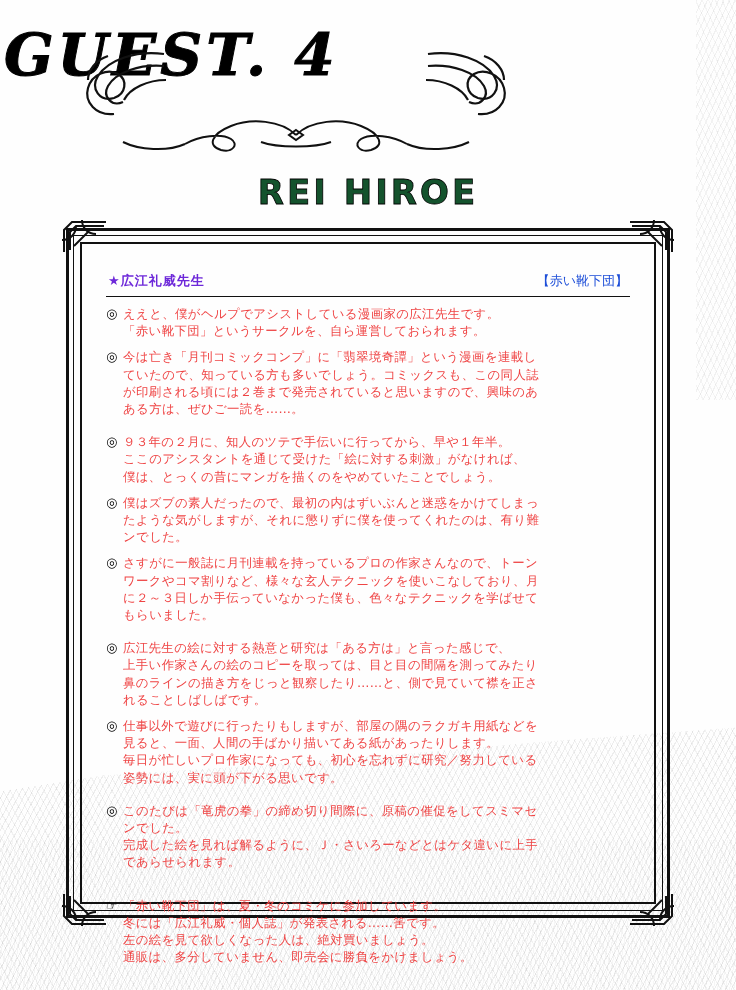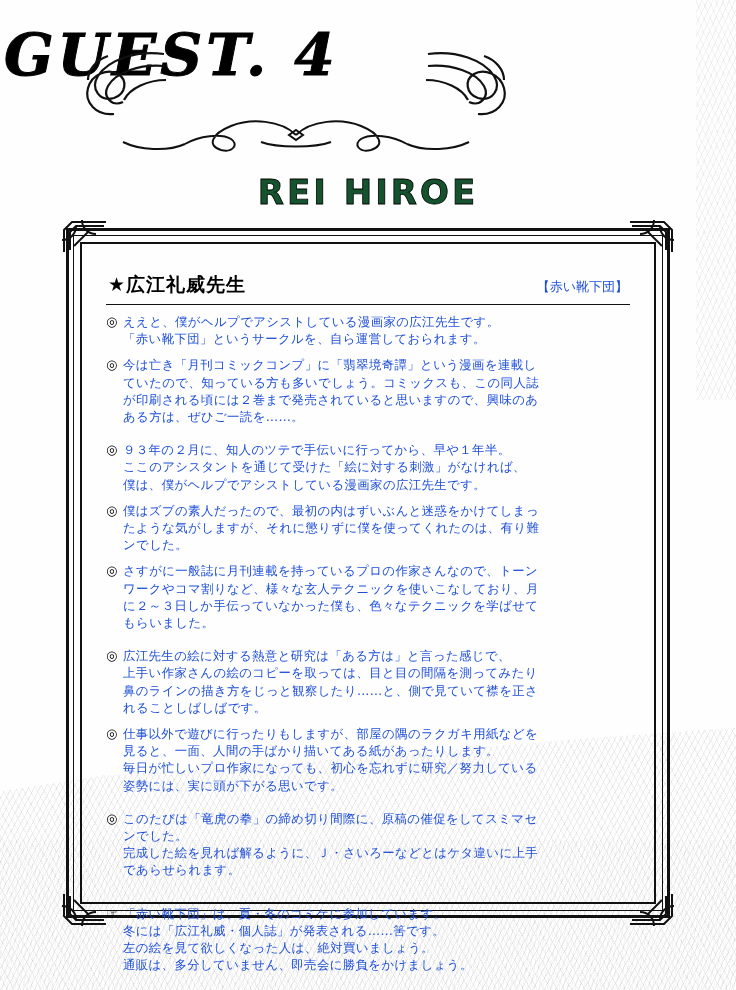--- a/index.html
+++ b/index.html
@@ -148,23 +148,23 @@
 
   .head-row {
     display: flex;
     align-items: baseline;
     justify-content: space-between;
     margin: 8px 2px 6px 2px;
   }
   .head-title {
     font-family: "DejaVu Sans", sans-serif;
     font-weight: bold;
-    font-size: 19px;
+    font-size: 13px;
     letter-spacing: 1px;
-    color: #000000;
+    color: #6d28d9;
   }
   .head-circle-tag {
     font-family: "DejaVu Sans", sans-serif;
     font-size: 13px;
     color: #1d4ed8;
     white-space: nowrap;
   }
   .rule {
     border: none;
     border-top: 1.5px solid #111;
@@ -183,21 +183,21 @@
     line-height: 17px;
     text-align: left;
     color: #000;
   }
   .para-body {
     flex: 1 1 auto;
     font-family: "DejaVu Sans", sans-serif;
     font-size: 12.4px;
     line-height: 17.2px;
     letter-spacing: .4px;
-    color: #1d4ed8;
+    color: #ef4444;
     white-space: pre-line;
   }
   .spacer { height: 7px; }
 
   .note-block {
     margin-top: 10px;
   }
   
 </style>
 </head>
@@ -322,21 +322,21 @@
 が印刷される頃には２巻まで発売されていると思いますので、興味のあ
 ある方は、ぜひご一読を……。</span>
       </div>
 
       <div class="spacer"></div>
 
       <div class="para">
         <span class="bullet">◎</span>
         <span class="para-body">９３年の２月に、知人のツテで手伝いに行ってから、早や１年半。
 ここのアシスタントを通じて受けた「絵に対する刺激」がなければ、
-僕は、僕がヘルプでアシストしている漫画家の広江先生です。</span>
+僕は、とっくの昔にマンガを描くのをやめていたことでしょう。</span>
       </div>
 
       <div class="para">
         <span class="bullet">◎</span>
         <span class="para-body">僕はズブの素人だったので、最初の内はずいぶんと迷惑をかけてしまっ
 たような気がしますが、それに懲りずに僕を使ってくれたのは、有り難
 ンでした。</span>
       </div>
 
       <div class="para">

